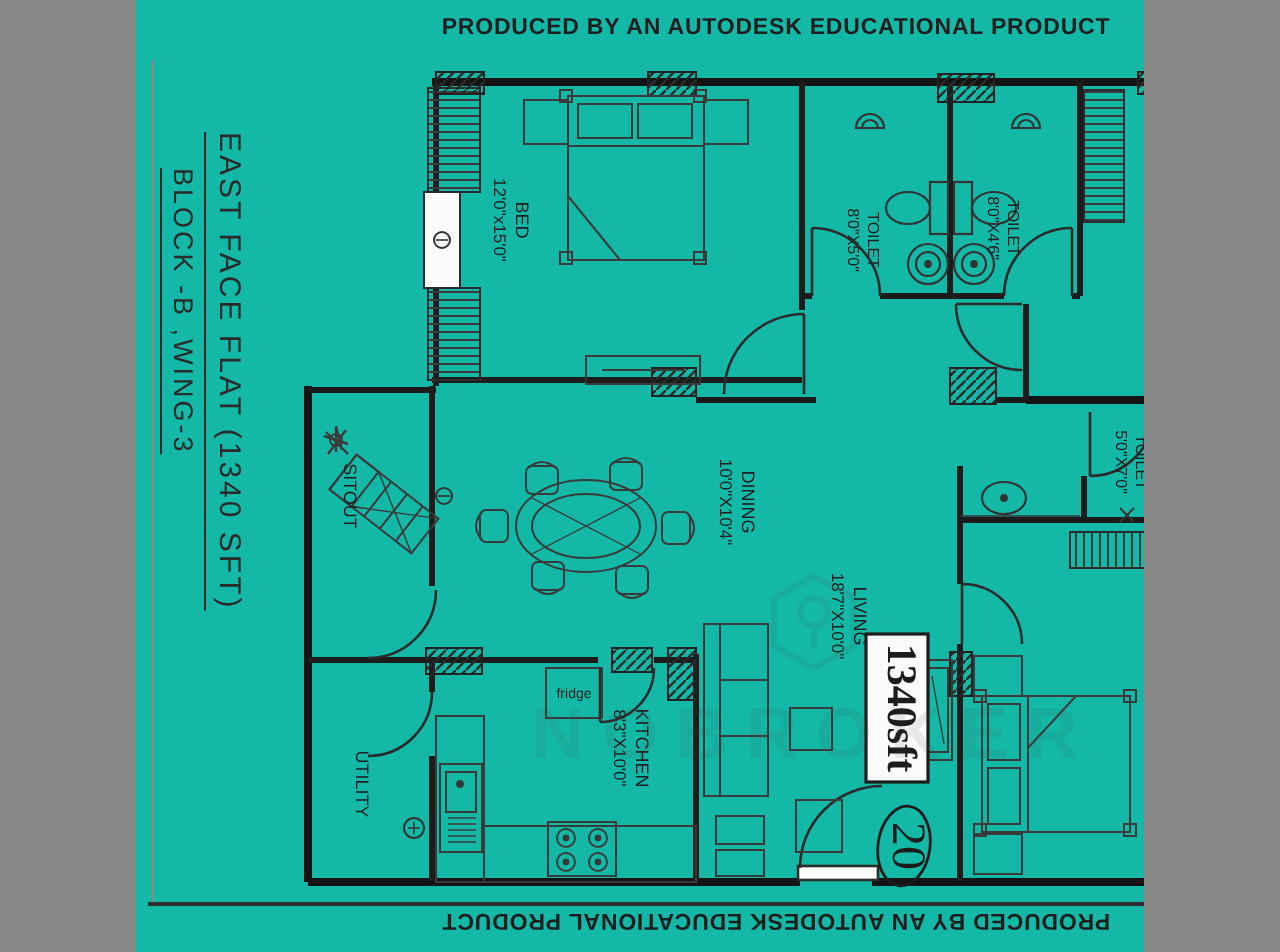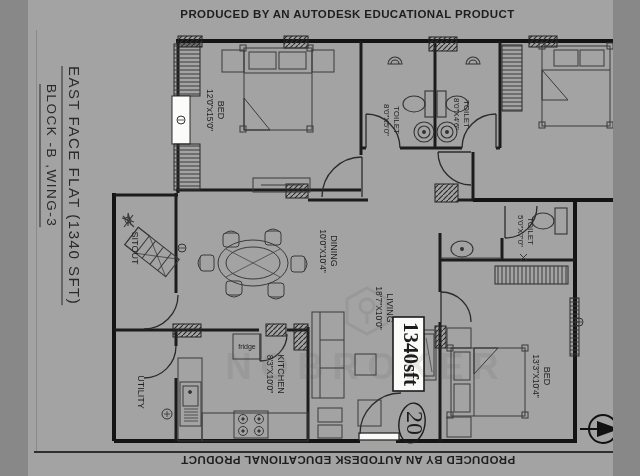--- a/index.html
+++ b/index.html
@@ -1,18 +1,18 @@
 <!DOCTYPE html>
 <html><head>
 <meta charset="utf-8">
 <style>
   html,body{margin:0;padding:0;background:#888;}
   .page{
-    position:relative;width:585px;height:476px;margin:0 auto;
-    background:#a3a3a3;overflow:hidden;
+    position:relative;width:504px;height:476px;margin:0 auto;
+    background:#14b8a6;overflow:hidden;
     font-family:"Liberation Sans", sans-serif;color:#222;
   }
   .frame-line{position:absolute;background:#8a8a86;}
   .banner{
     position:absolute;left:0;width:640px;text-align:center;
     font-size:11.5px;font-weight:bold;letter-spacing:.4px;color:#1e1e1e;
     white-space:nowrap;
   }
   .banner.top{top:8px;}
   .banner.bottom{top:454px;transform:rotate(180deg);}

